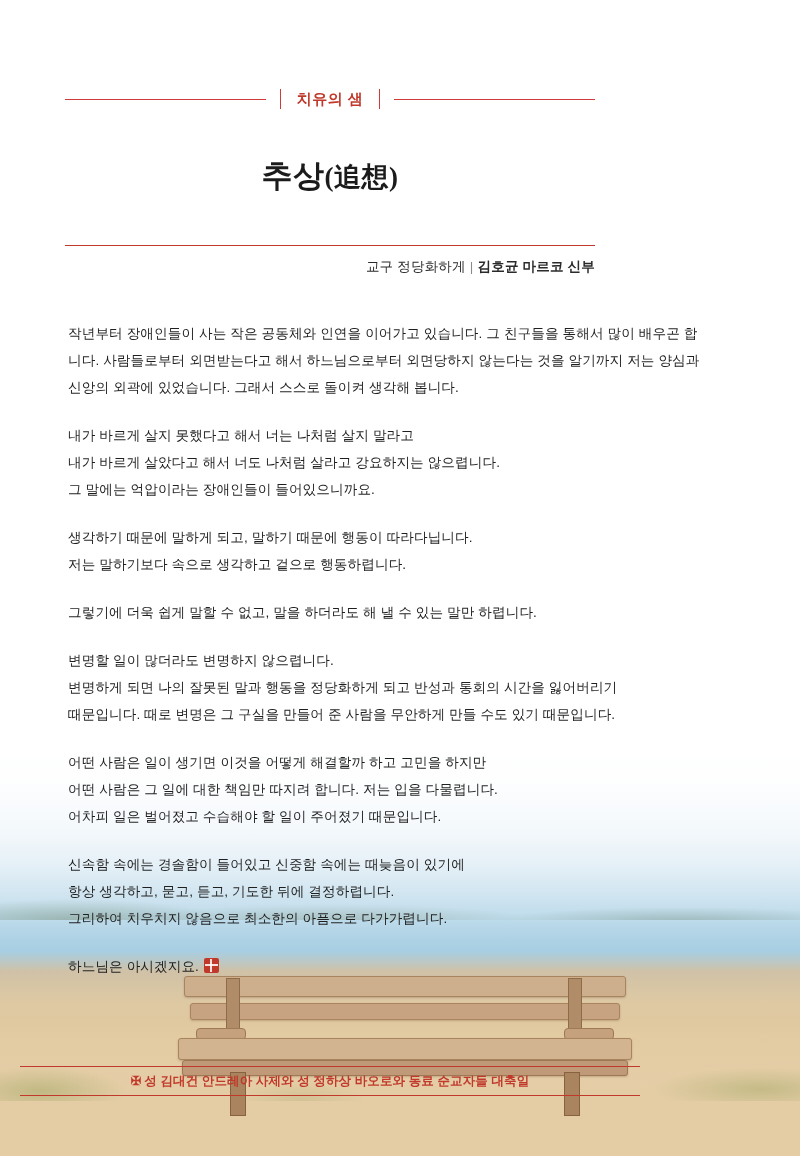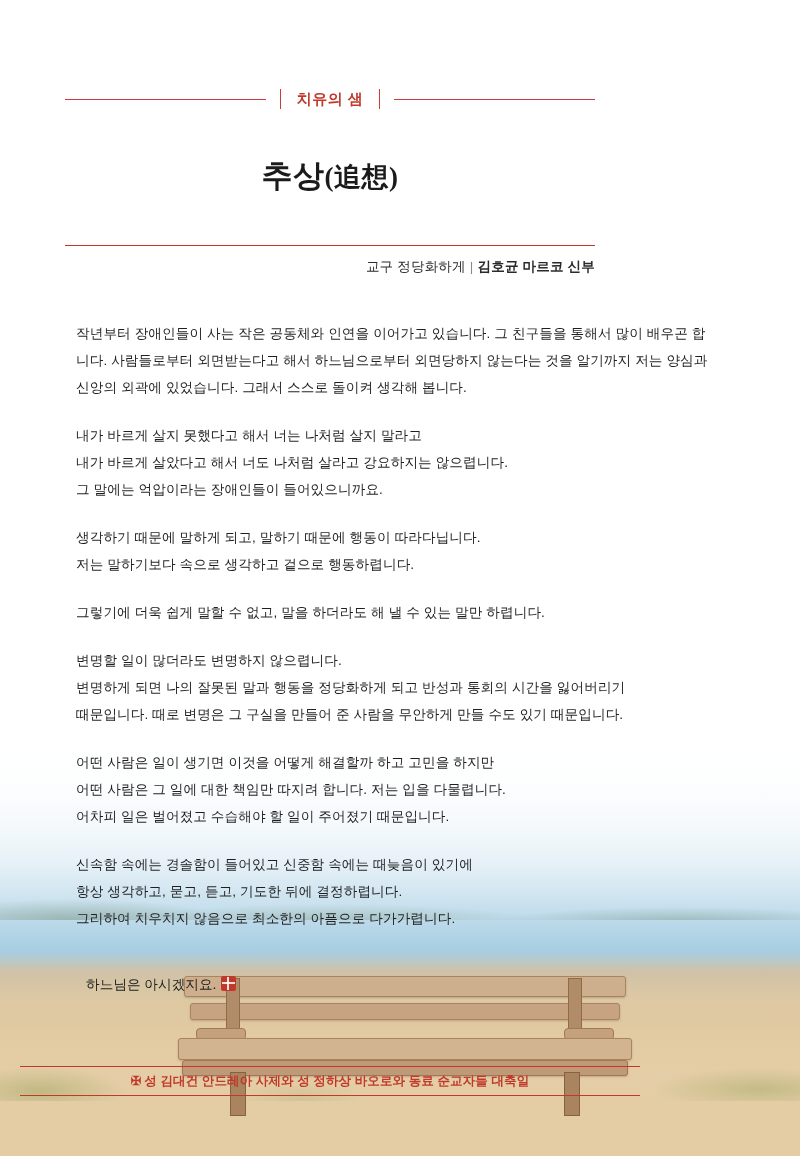--- a/index.html
+++ b/index.html
@@ -182,33 +182,32 @@
     position: absolute;
     top: 320px;
     left: 68px;
     width: 666px;
     font-size: 13.6px;
     line-height: 27px;
     color: #1f1f1f;
     letter-spacing: 0.1px;
   }
   .para {
-    margin: 0 0 21px 8px;
+    margin: 0 0 21px 0;
   }
   .para.justified {
     text-align: justify;
     text-justify: inter-character;
   }
   .para .ln { display: block; }
 
   .closing {
     position: relative;
-    margin: 18px;
+    margin: 0;
     display: inline-block;
-    font-family: Liberation Serif, serif;
   }
   .seal {
     display: inline-block;
     width: 15px;
     height: 15px;
     background: #c0392b;
     border-radius: 2px;
     vertical-align: -2px;
     margin-left: 5px;
     position: relative;

